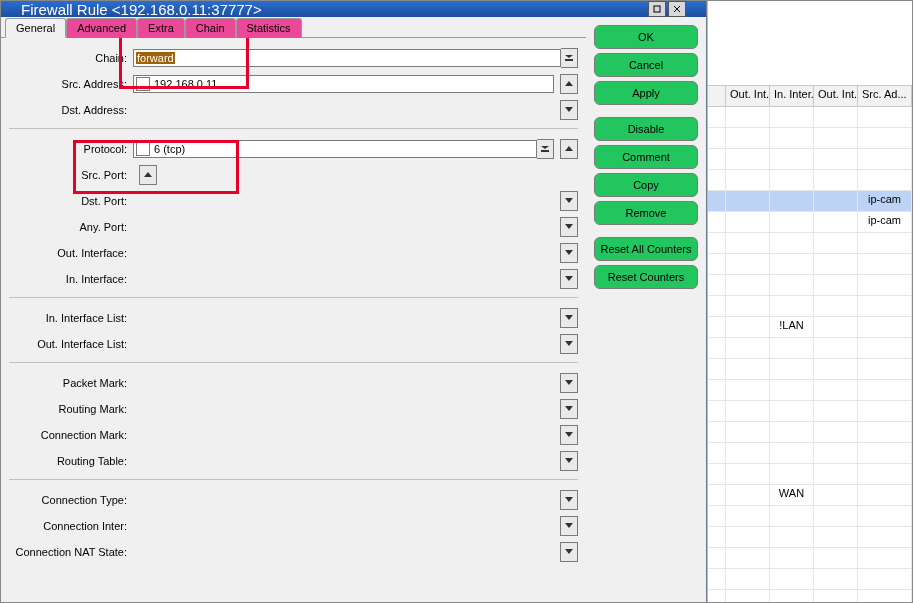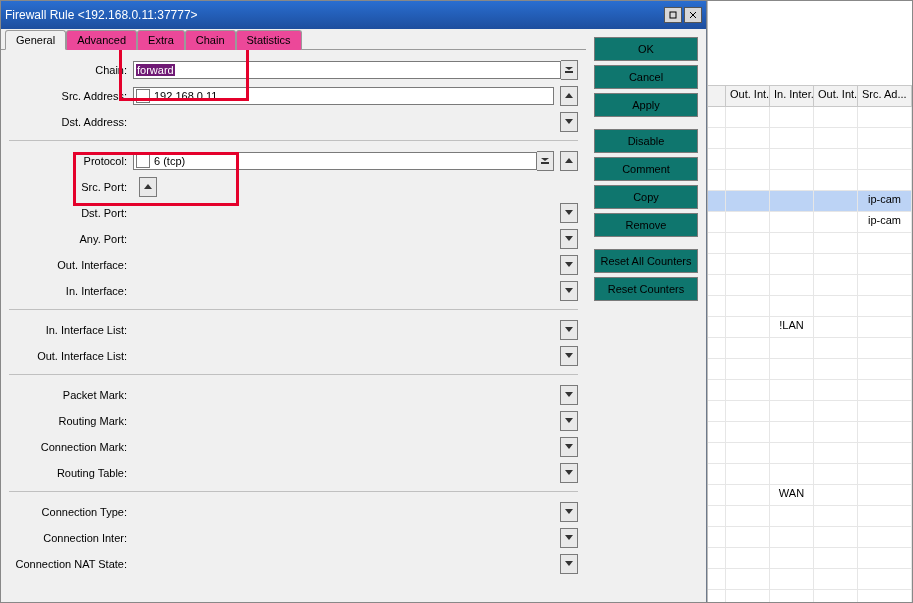--- a/index.html
+++ b/index.html
@@ -1,39 +1,39 @@
 <!DOCTYPE html>
 <html><head>
 <meta charset="utf-8">
 <style>
   html,body{margin:0;padding:0;font-family:Tahoma,sans-serif;font-size:11px;color:#000;background:#fff}
   .wrap{display:flex;width:913px;height:603px;border:1px solid #888;box-sizing:border-box}
   .dialog{width:705px;display:flex;flex-direction:column;border-right:1px solid #6e7a8a;background:#f0f0f0}
-  .titlebar{height:28px;background:linear-gradient(#2a6ed0,#1d4e9e);color:#fff;display:flex;align-items:center;padding:0 4px;font-size:12px}
+  .titlebar{height:16px;background:linear-gradient(#2a6ed0,#1d4e9e);color:#fff;display:flex;align-items:center;padding:0 20px;font-size:15px}
   .titlebar .t-text{flex:1;white-space:nowrap;overflow:hidden}
   .titlebar .wbtn{width:16px;height:14px;background:#d8d8d8;border:1px solid #555;margin-left:2px;display:flex;align-items:center;justify-content:center;font-size:9px;color:#000}
   .body{flex:1;display:flex;background:#f0f0f0}
   .form{flex:1;display:flex;flex-direction:column}
   .tabs{display:flex;border-bottom:1px solid #9a9a9a;background:#f0f0f0;padding-left:4px}
   .tab{padding:3px 10px;border:1px solid #9a9a9a;border-bottom:none;margin-right:0;background:#ec4899;position:relative;top:1px;border-top-left-radius:3px;border-top-right-radius:3px}
   .tab.active{background:#f0f0f0;border-bottom:1px solid #f0f0f0}
   .fields{flex:1;padding:8px 8px 0 8px;overflow:auto}
   .row{display:flex;align-items:center;height:24px;margin-bottom:2px}
   .lbl{width:118px;text-align:right;padding-right:6px;white-space:nowrap}
   .field{flex:1;display:flex;align-items:center;height:20px}
   .inp{flex:1;height:18px;border:1px solid #7a7a7a;background:#fff;display:flex;align-items:center;padding:0 2px;box-sizing:border-box}
   .chk{width:12px;height:12px;border:1px solid #7a7a7a;background:#fff;margin-right:4px;flex:none}
   .dd{width:16px;height:18px;border:1px solid #7a7a7a;border-left:none;background:#e9e9e9;display:flex;align-items:center;justify-content:center}
   .dd svg,.ab svg{display:block}
   .ab{width:16px;height:18px;border:1px solid #7a7a7a;background:#e9e9e9;display:flex;align-items:center;justify-content:center;margin-left:6px}
   .sep{height:1px;background:#c0c0c0;margin:6px 0 8px 0}
   .hl{position:absolute;border:3px solid #e4002b;pointer-events:none}
   .form-inner{position:relative}
   .btncol{width:104px;padding:8px 8px 0 8px;display:flex;flex-direction:column;gap:4px;background:#f0f0f0}
-  .btn{height:22px;border:1px solid #7a7a7a;background:#0f766e;display:flex;align-items:center;justify-content:center;border-radius:0}
+  .btn{height:22px;border:1px solid #7a7a7a;background:#22c55e;display:flex;align-items:center;justify-content:center;border-radius:6px}
   .btncol .gap{height:4px}
   .side{flex:1;display:flex;flex-direction:column;border-left:1px solid #bbb}
   .side-top{height:84px;background:#fff}
   .grid-head{display:flex;height:20px;border-top:1px solid #c8c8c8;border-bottom:1px solid #c8c8c8;background:#f2f2f2}
   .gh{border-right:1px solid #c8c8c8;padding:2px 4px;white-space:nowrap;overflow:hidden;box-sizing:border-box}
   .grid-body{flex:1;overflow:hidden}
   .gr{display:flex;height:20px;border-bottom:1px solid #e6e6e6}
   .gc{border-right:1px solid #e6e6e6;padding:2px 4px;white-space:nowrap;overflow:hidden;box-sizing:border-box;text-align:center}
   .gr.hl1{background:#bcd3f5}
   .c0{width:18px;flex:none}
@@ -72,21 +72,21 @@
         </div>
         <div class="fields form-inner">
 
           <div class="hl" style="left:118px;top:-3px;width:124px;height:48px"></div>
           <div class="hl" style="left:72px;top:102px;width:160px;height:48px"></div>
 
           <div class="row">
             <div class="lbl">Chain:</div>
             <div class="field">
               <div class="inp">
-                  <span class="sel" style="background:#701a75;color:#fff;padding:0 1px">forward</span>
+                  <span class="sel" style="background:#a16207;color:#fff;padding:0 1px">forward</span>
                 </div>
               <div class="dd">
                   <svg width="8" height="8">
                     <polygon points="0,1 8,1 4,4" fill="#333"></polygon>
                     <rect x="0" y="5" width="8" height="2" fill="#333"></rect>
                   </svg>
                 </div>
             </div>
           </div>
 

